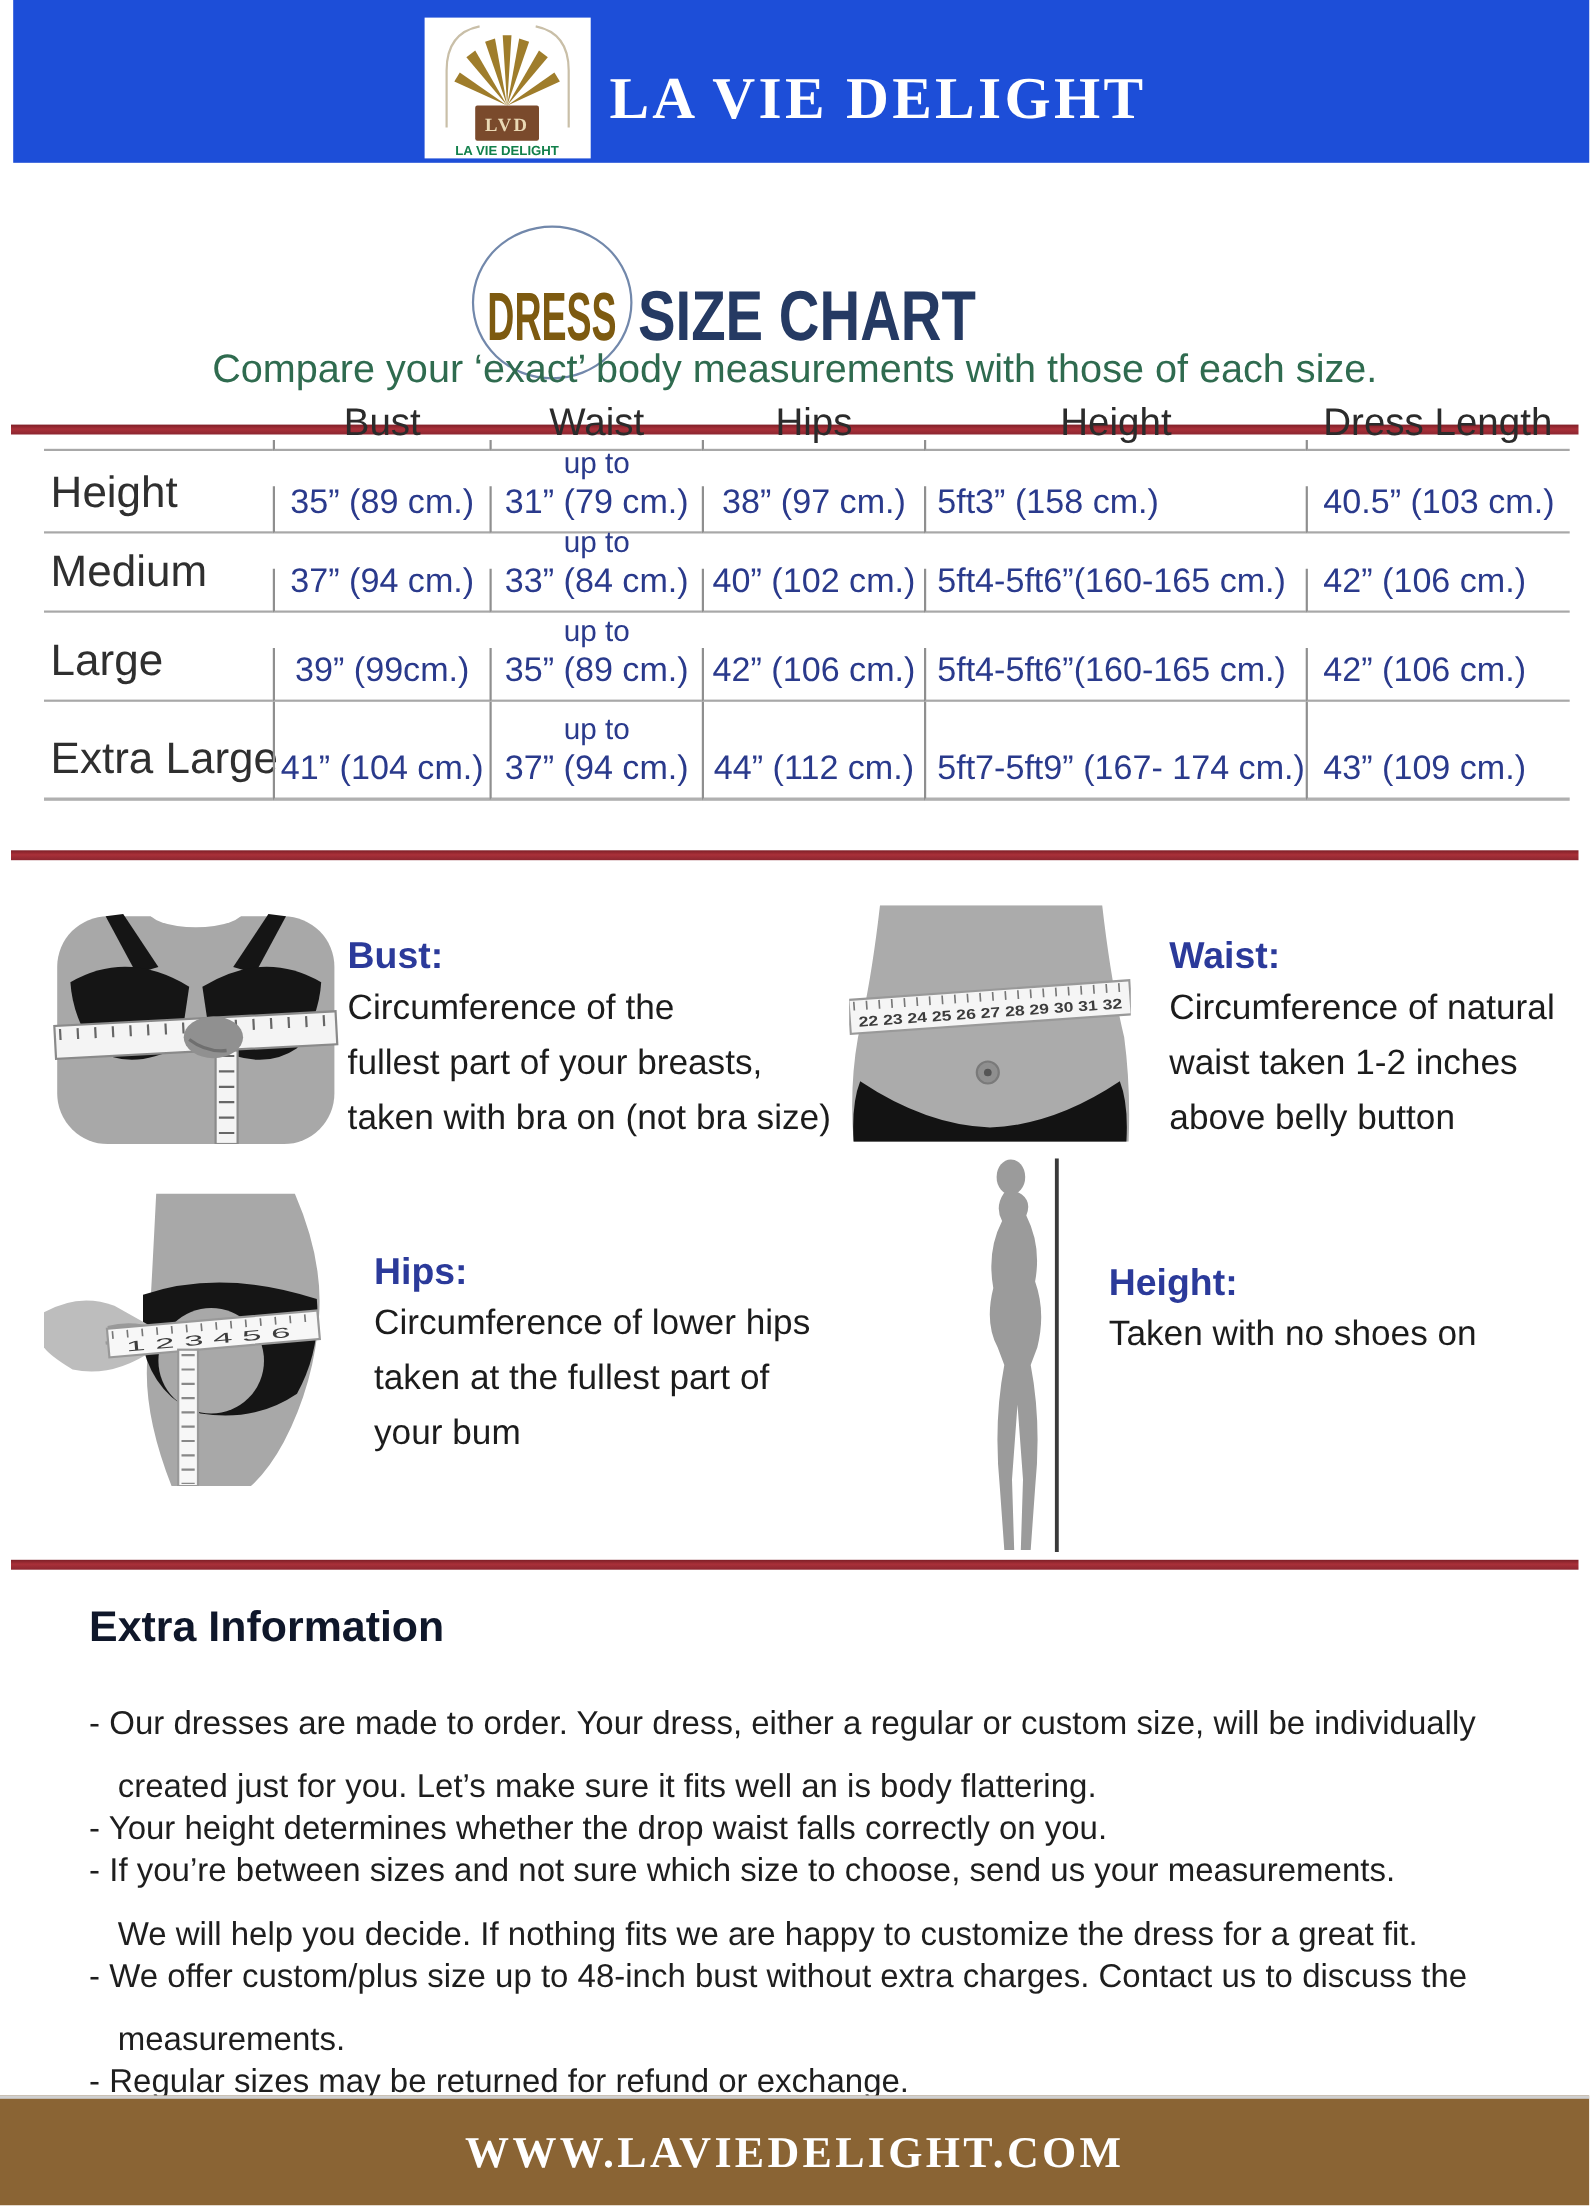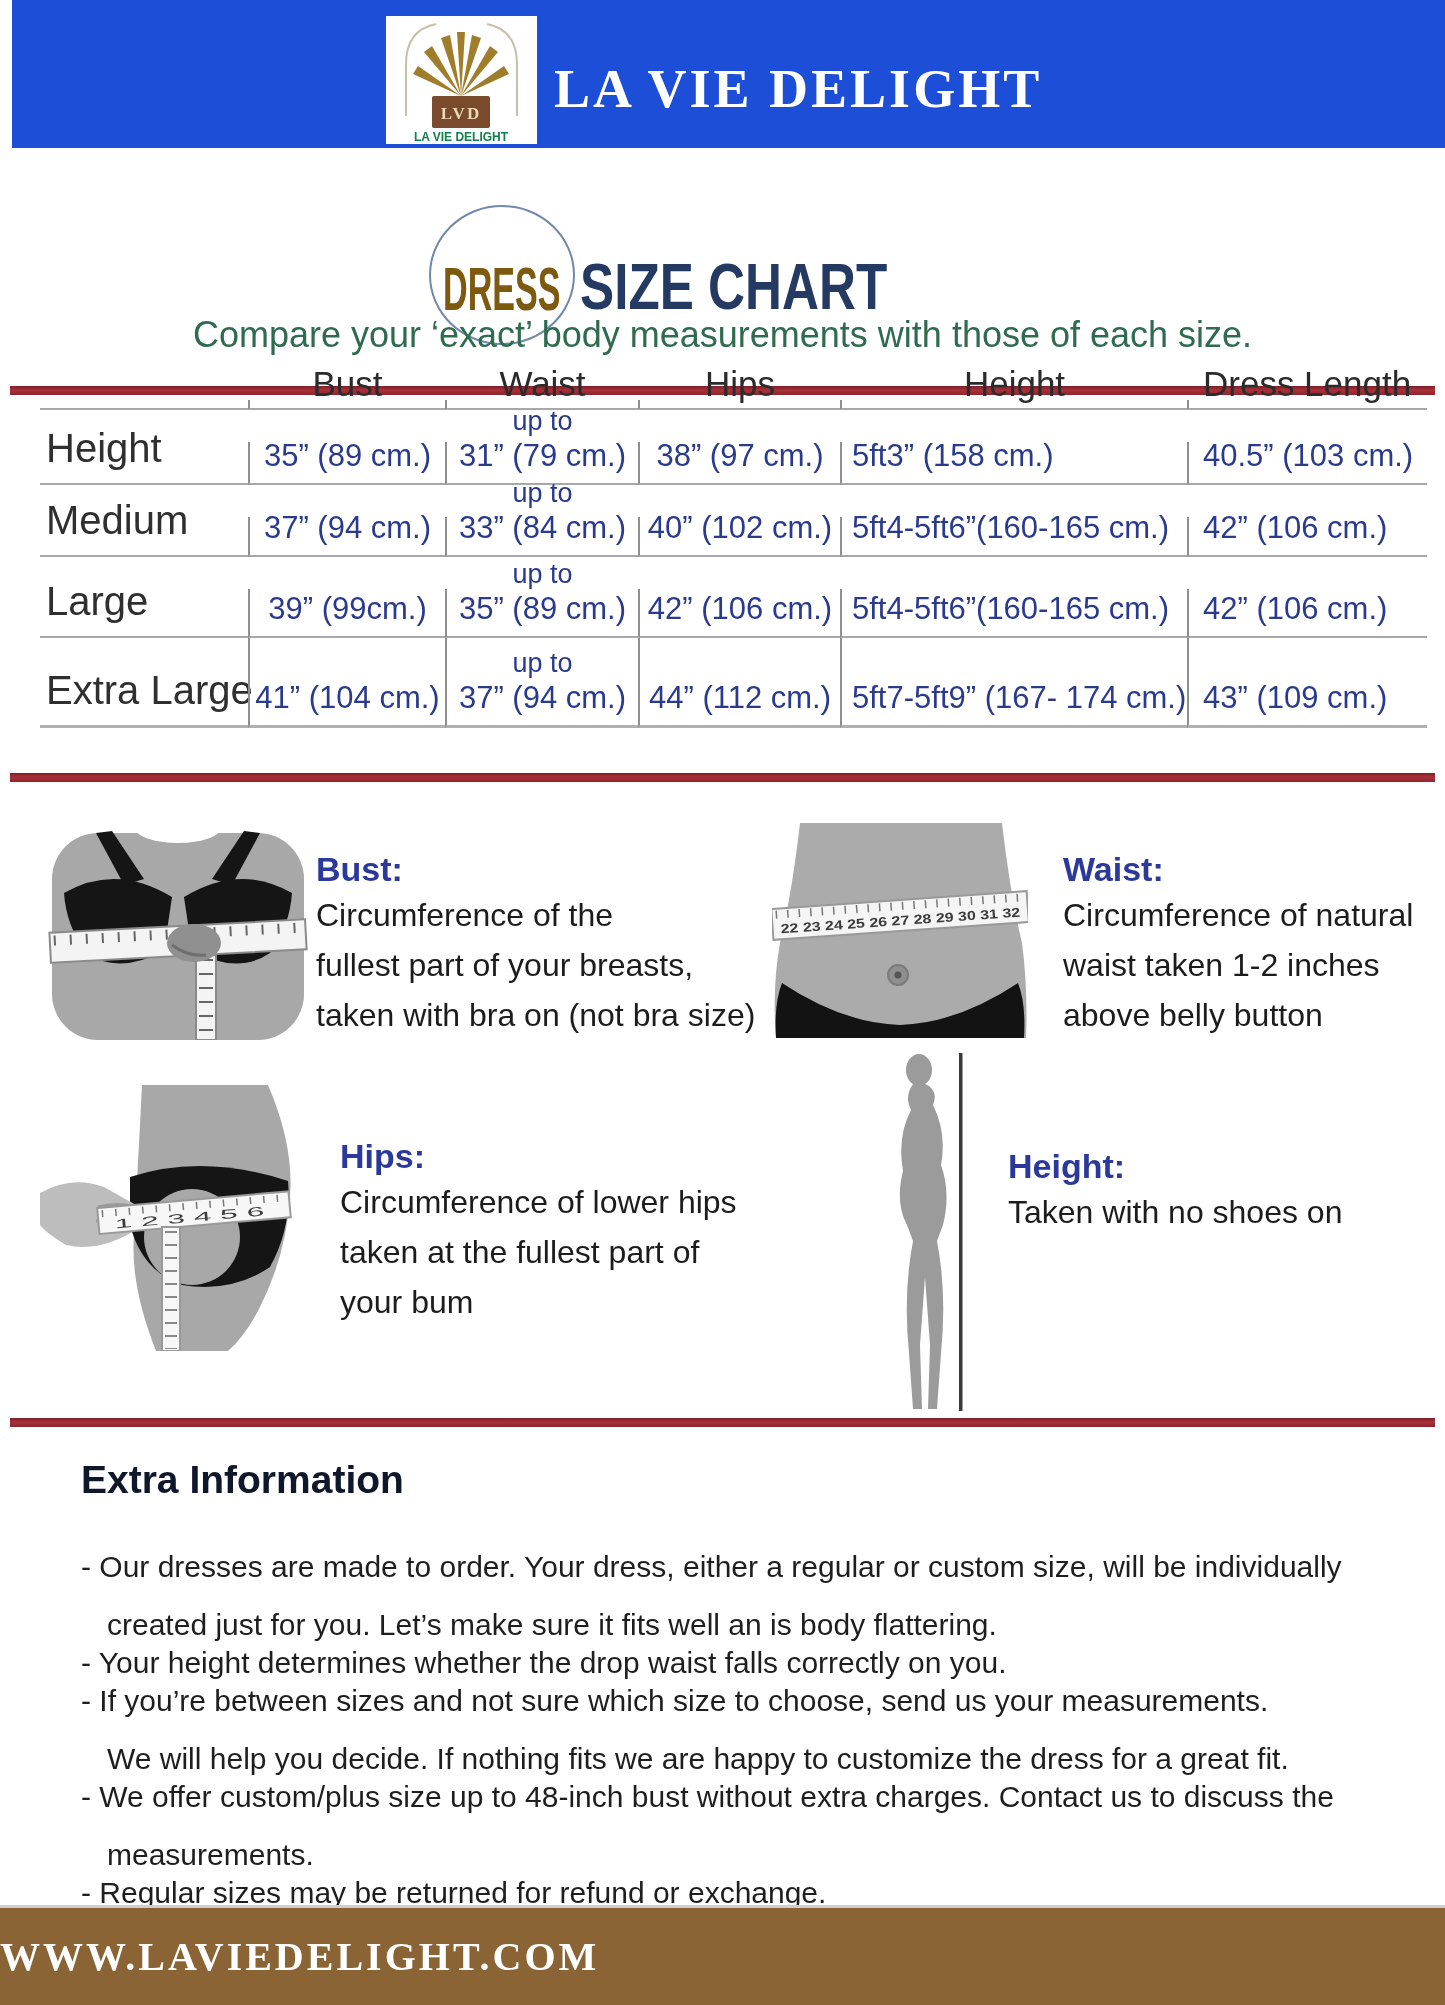--- a/index.html
+++ b/index.html
@@ -48,21 +48,21 @@
 
   
   .xhead{position:absolute;left:81px;top:1458px;color:#0f172a;font-weight:bold;font-size:39px;}
   .xlist{position:absolute;left:81px;top:1548px;color:#1e1e1e;font-size:30px;line-height:38px;}
   .xline{white-space:nowrap;}
   .xline.ind{padding-left:26px;margin-top:20px;}
 
   
   .footer{position:absolute;left:0;top:1905px;width:1445px;height:100px;background:#8a6434;
           border-top:3px solid #cfcfcf;box-sizing:content-box;}
-  .footer-url{width:100%;line-height:98px;color:#ffffff;
+  .footer-url{width:100%;text-align:center;line-height:98px;color:#ffffff;
               font-family:"Liberation Serif",serif;font-weight:bold;font-size:40px;letter-spacing:3px;}
 </style>
 </head>
 <body>
 
 <div id="page">
 
   <div class="header">
     <div class="logo-box">
       <svg width="151" height="128" viewBox="0 0 151 128">

